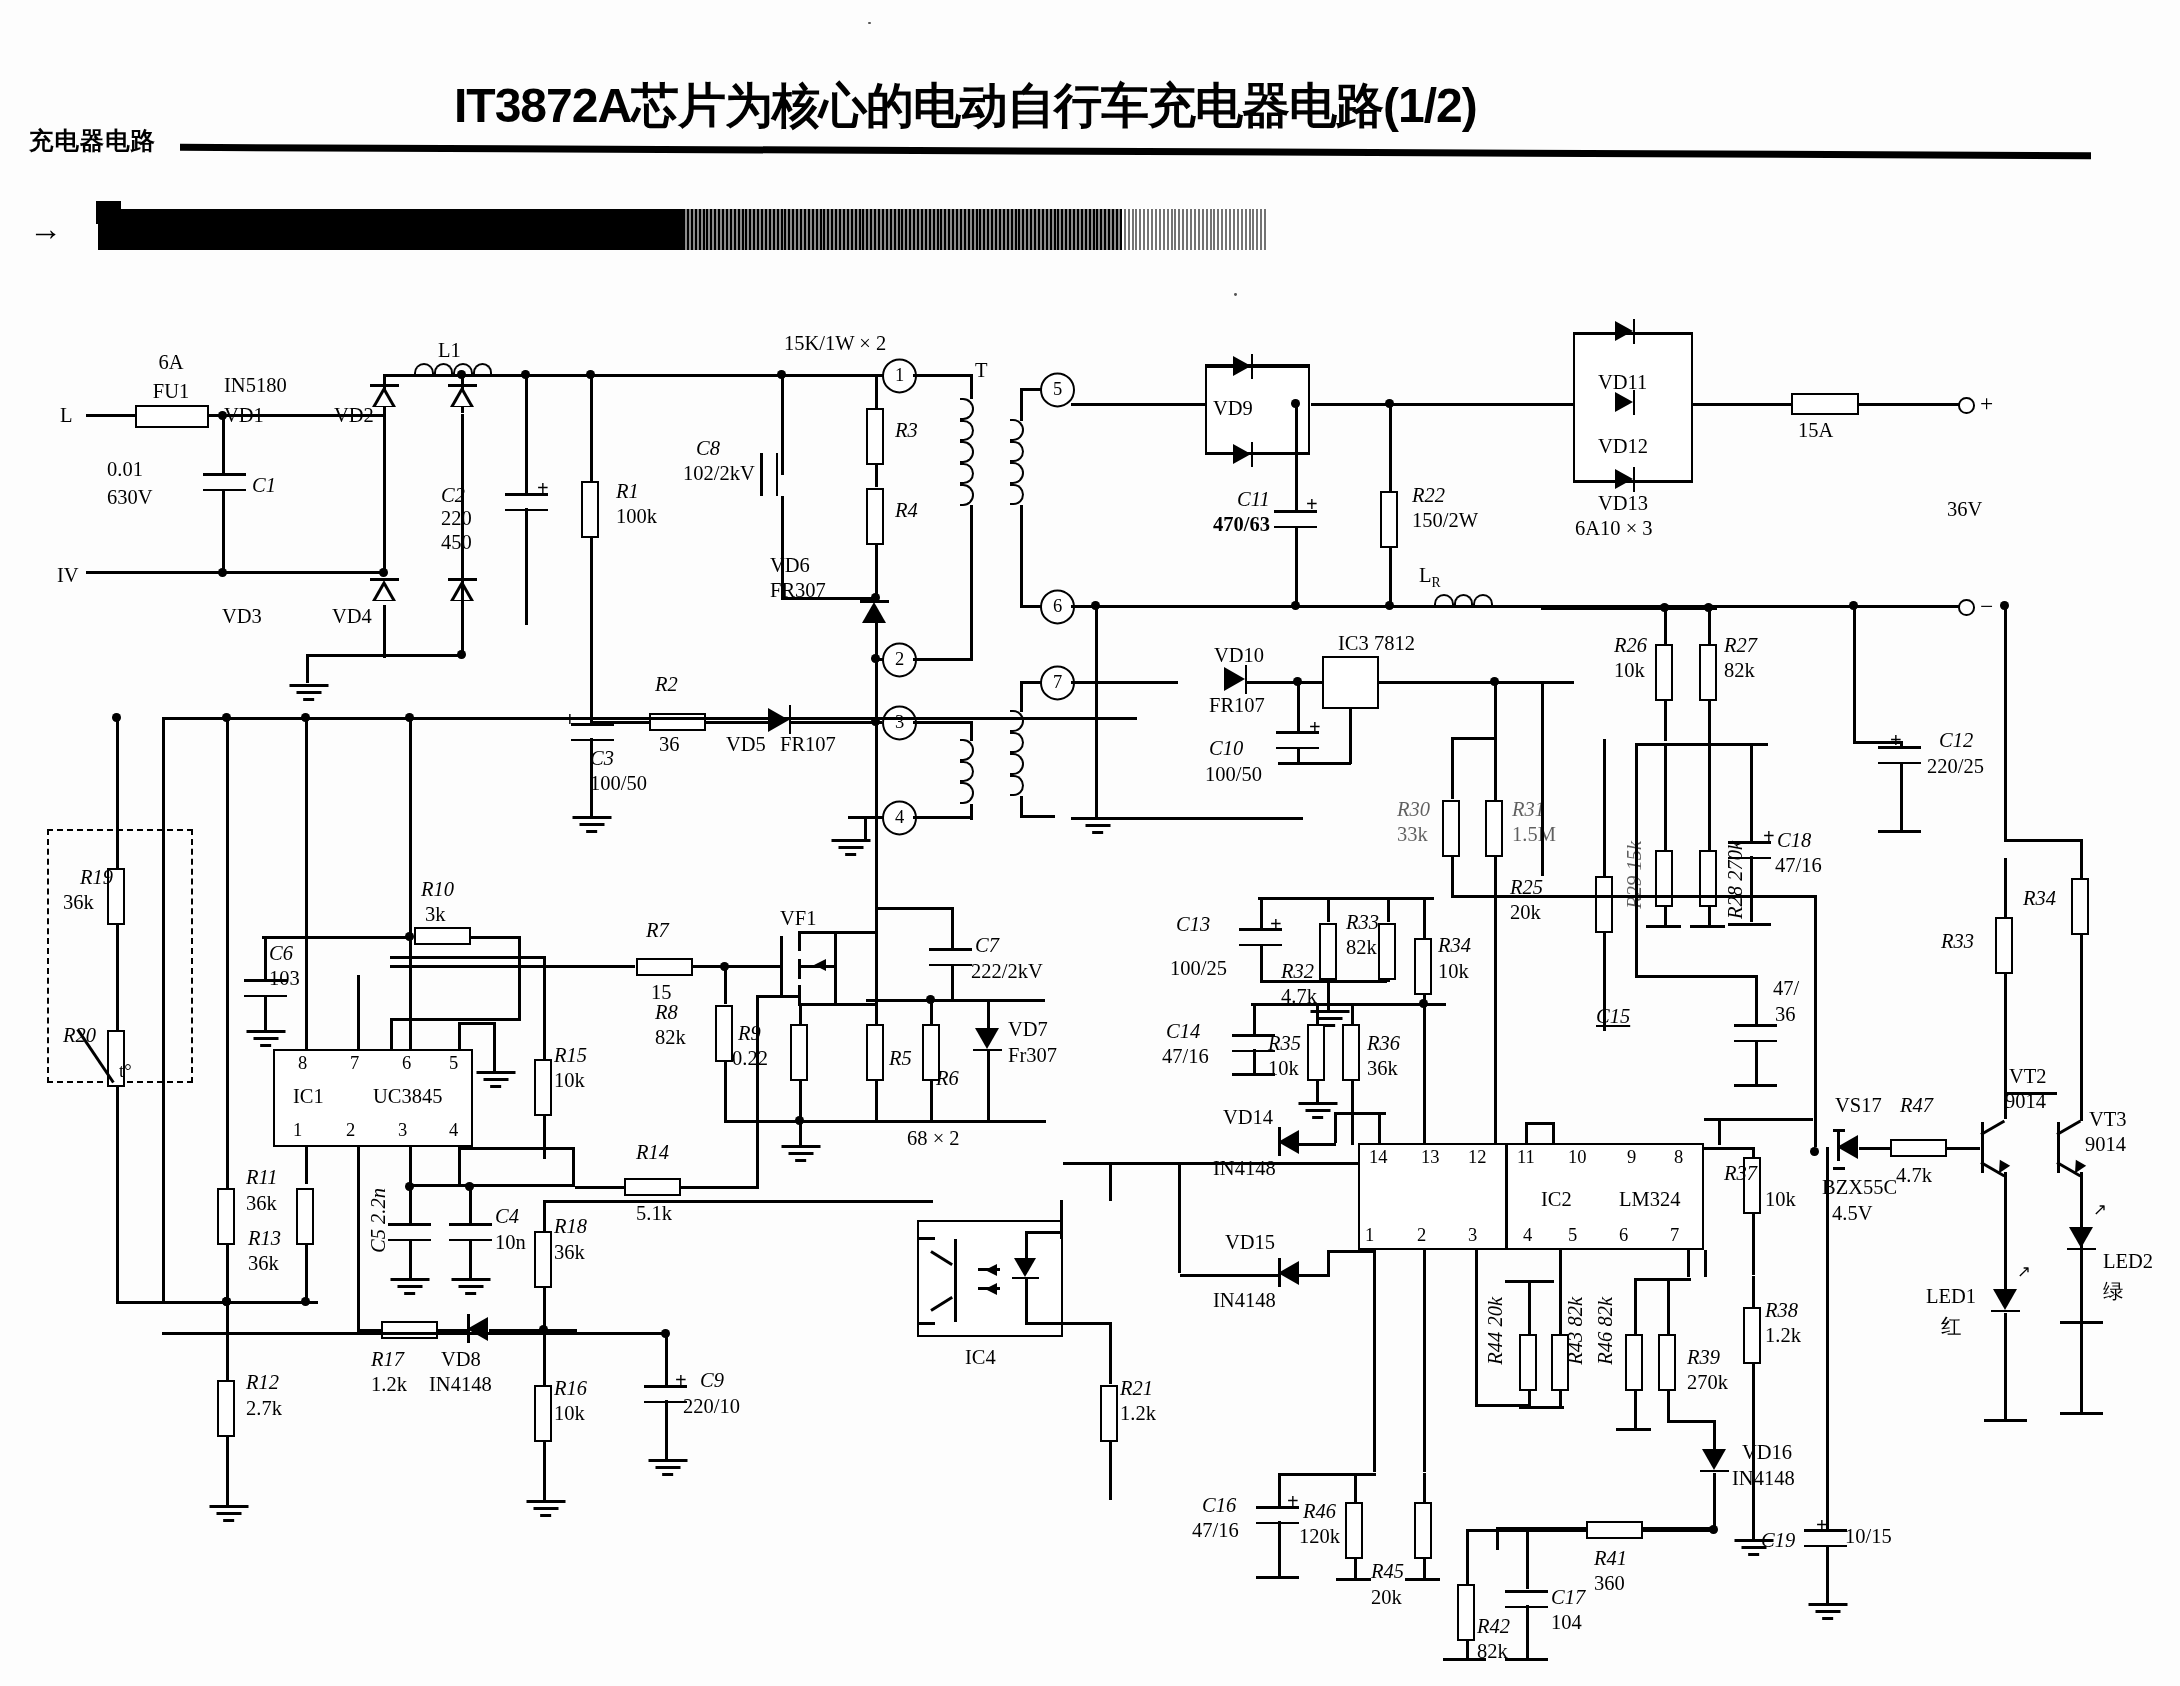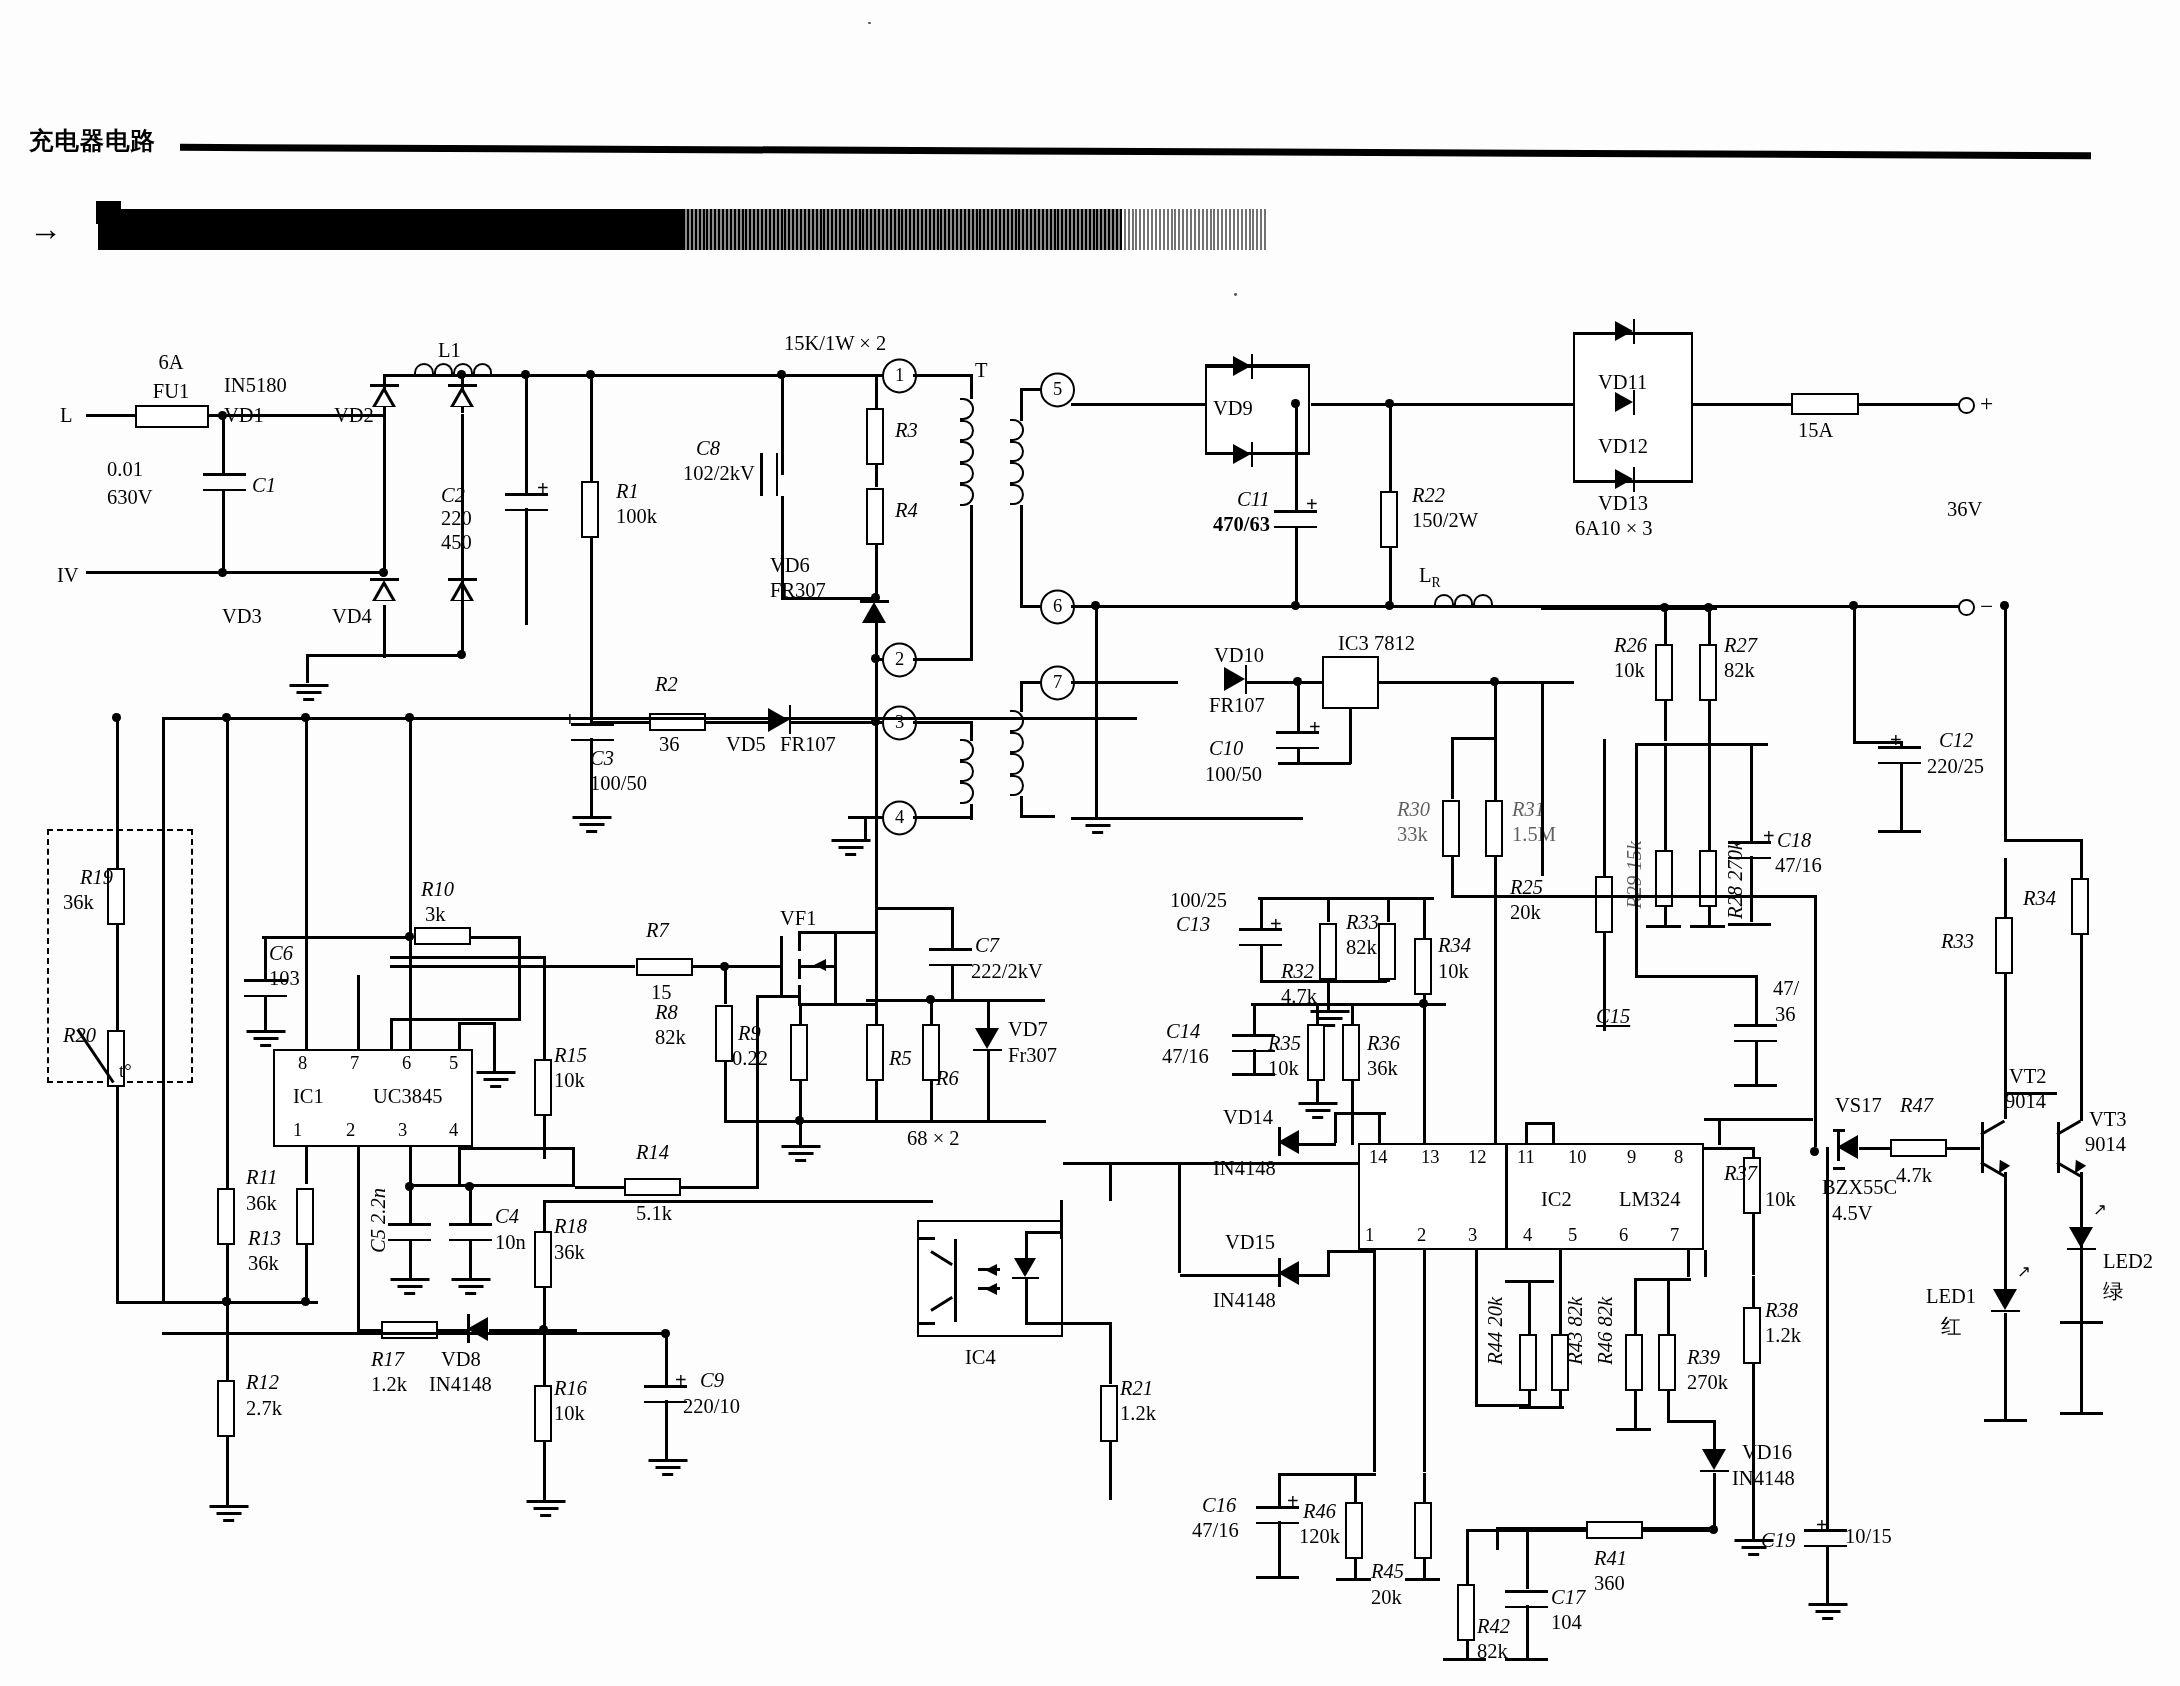--- a/index.html
+++ b/index.html
@@ -87,20 +87,21 @@
   .gray{opacity:.62;}
   .plus{position:absolute;font-size:20.5px;font-weight:bold;}
 </style>
 </head>
 <body>
 
 <div id="sheet">
 
   <div class="hdr-tag">充电器电路</div>
   <div class="hdr-rule"></div>
+  <div class="hdr-title">IT3872A芯片为核心的电动自行车充电器电路(1/2)</div>
   <div class="hdr-arrow">→</div>
   <div class="hdr-sq"></div>
   <div class="hdr-band"></div>
   <div class="hdr-band-fade"></div>
   <div class="speck" style="left:868px;top:21.5px;"></div>
   <div class="speck" style="left:1234px;top:293px;"></div>
 
   <div class="lbl" style="left:60px;top:404px;">L</div>
   <div class="lbl" style="left:57px;top:564px;">IV</div>
   <div class="w wh" style="left:86px;top:414px;width:49px;"></div>
@@ -809,21 +810,21 @@
   <div class="w wh" style="left:1258px;top:897px;width:176px;"></div>
   <div class="w wv" style="left:1260px;top:897px;height:31px;"></div>
   <div class="cap-h" style="left:1239px;top:928px;">
       <i style="top:0;"></i>
       <i style="top:15.6px;"></i>
     </div>
   <div class="plus" style="left:1270px;top:913px;">+</div>
   <div class="w wv" style="left:1260px;top:944px;height:39px;"></div>
   <div class="w wh" style="left:1260px;top:980px;width:127px;"></div>
   <div class="lbl it" style="left:1176px;top:913px;">C13</div>
-  <div class="lbl" style="left:1170px;top:889px;">100/25</div>
+  <div class="lbl" style="left:1170px;top:957px;">100/25</div>
 
   <div class="res-v" style="left:1319px;top:923px;"></div>
   <div class="w wv" style="left:1327px;top:897px;height:25px;"></div>
   <div class="w wv" style="left:1327px;top:979px;height:31px;"></div>
   <div class="gnd" style="left:1310px;top:1010px;">
       <b></b>
       <b></b>
       <b></b>
     </div>
   <div class="lbl it" style="left:1281px;top:960px;">R32</div>

